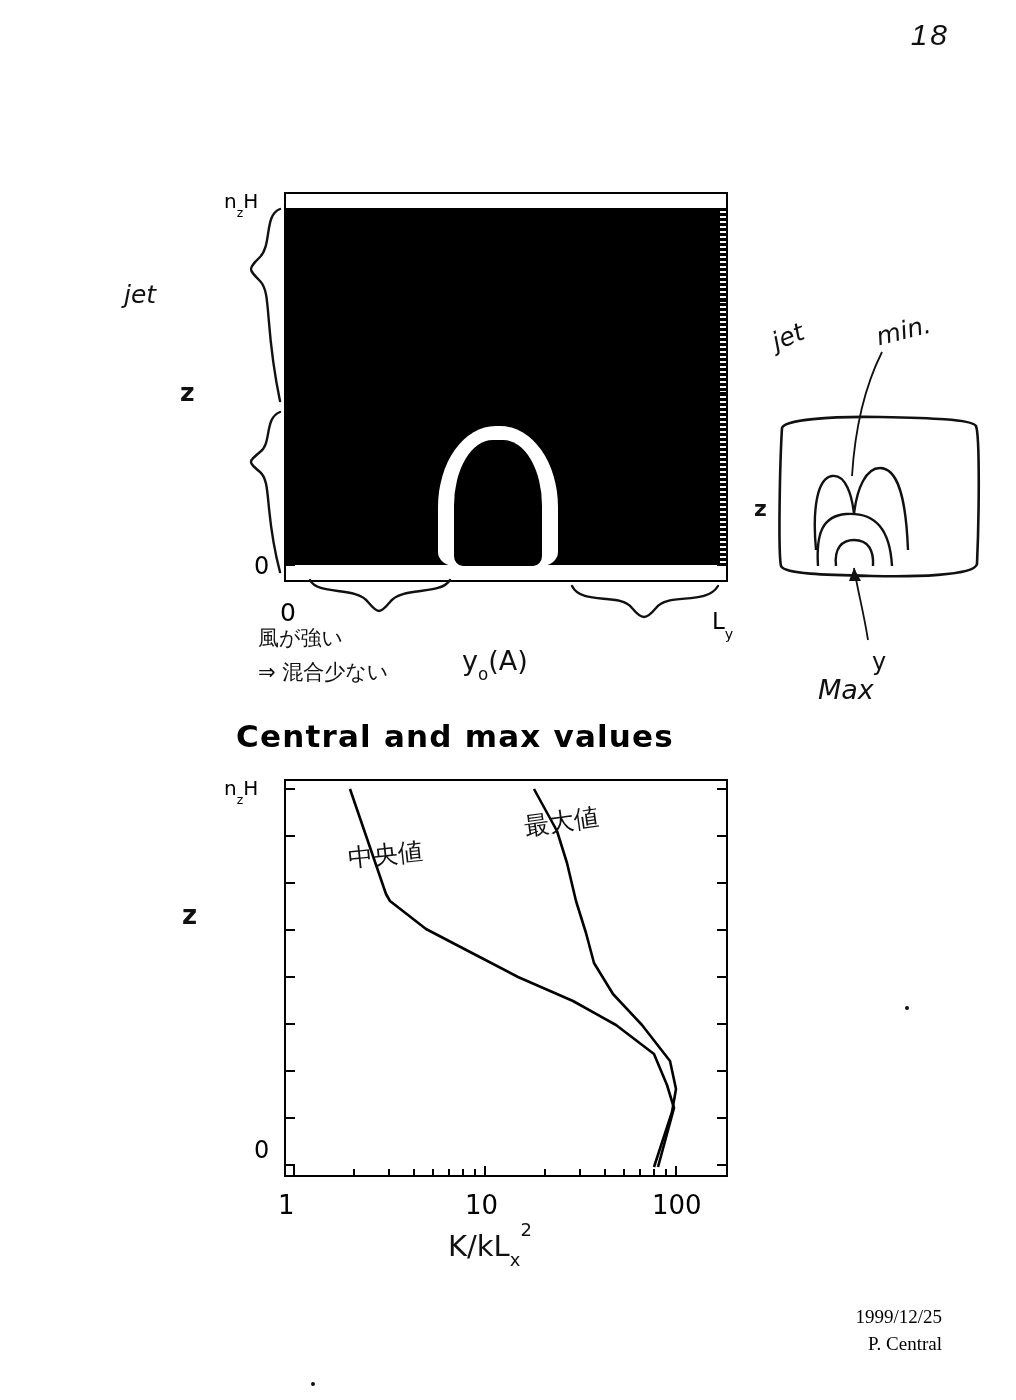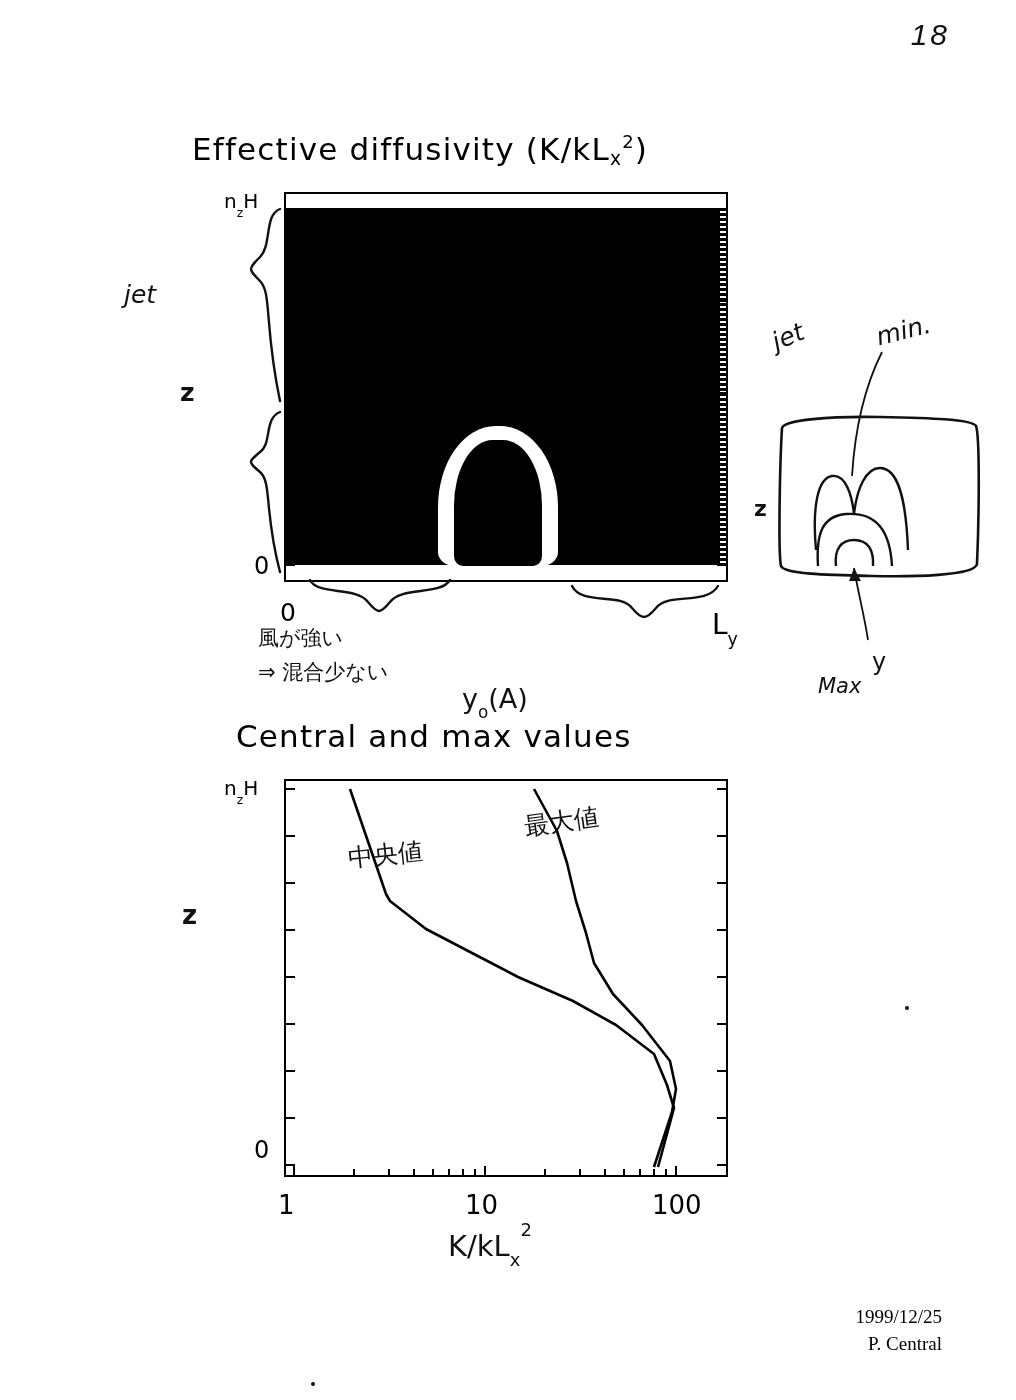--- a/index.html
+++ b/index.html
@@ -45,21 +45,21 @@
 
   
   .fig-title {
     position: absolute;
     font-family: "DejaVu Sans", sans-serif;
     font-size: 31px;
     letter-spacing: 1.2px;
     white-space: nowrap;
   }
   #title-top { top: 131px; left: 192px; }
-  #title-bottom { top: 718px; left: 236px; }
+  #title-bottom { top: 718px; left: 236px; font-weight: bold; }
   .fig-title sub {
     font-size: 0.6em;
     vertical-align: baseline;
     position: relative;
     top: 5px;
   }
   .fig-title sup {
     font-size: 0.58em;
     vertical-align: baseline;
     position: relative;
@@ -157,23 +157,20 @@
   }
   .speck { position:absolute; background:#111; border-radius:50%; }
 </style>
 </head>
 <body>
 
 <div class="page">
 
   <div id="page-number" class="hand-i">18</div>
 
-  <div id="title-top" class="fig-title">
-    <span>Effective diffusivity (K/kL</span><sub>x</sub><sup>2</sup><span>)</span>
-  </div>
 
   <div id="panel-top">
     <div class="field"></div>
     <div class="blob-outer"></div>
     <div class="blob-inner"></div>
     <div class="rightstripe"></div>
 
     <div class="tick-h" style="left:0;top:14px;"></div>
     <div class="tick-h" style="left:0;top:60px;"></div>
     <div class="tick-h" style="left:0;top:106px;"></div>
@@ -191,24 +188,24 @@
     <div class="tick-h" style="right:0;top:370px;"></div>
   </div>
 
   <div class="axlabel" style="left:224px;top:189px;font-size:20px;">
     <span>n</span><sub>z</sub><span>H</span>
   </div>
   <div class="axlabel" style="left:254px;top:552px;font-size:24px;">0</div>
   <div class="axlabel hand" style="left:180px;top:378px;font-size:25px;font-weight:bold;">z</div>
 
   <div class="axlabel" style="left:280px;top:598px;font-size:25px;">0</div>
-  <div class="axlabel" style="left:712px;top:608px;font-size:28px;">
+  <div class="axlabel" style="left:712px;top:608px;font-size:23px;">
     <span>L</span><sub>y</sub>
   </div>
-  <div class="axlabel hand" style="left:462px;top:645px;font-size:27px;margin-top:38px;">
+  <div class="axlabel hand" style="left:462px;top:645px;font-size:27px;">
     <span>y</span><sub>o</sub><span>(A)</span>
   </div>
 
   <div class="axlabel hand-i" style="left:124px;top:280px;font-size:25px;">jet</div>
   <svg class="brace" style="left:240px;top:205px;width:50px;height:200px;" viewBox="0 0 50 200">
     <path d="M40 4 C24 10, 32 40, 20 52 C8 64, 8 64, 20 76 C32 88, 24 120, 40 196" fill="none" stroke="#111" stroke-width="2.4" stroke-linecap="round"></path>
   </svg>
 
   <svg class="brace" style="left:240px;top:408px;width:50px;height:168px;" viewBox="0 0 50 168">
     <path d="M40 4 C24 10, 32 36, 20 44 C8 54, 8 54, 20 64 C32 74, 24 104, 40 164" fill="none" stroke="#111" stroke-width="2.4" stroke-linecap="round"></path>
@@ -239,21 +236,21 @@
 
       <path d="M122 52 C112 72, 96 112, 92 176" fill="none" stroke="#111" stroke-width="1.8"></path>
 
       <path d="M108 340 C104 314, 98 292, 94 268" fill="none" stroke="#111" stroke-width="1.8"></path>
       <path d="M94 268 l7 13 l-12 0 z" fill="#111"></path>
     </svg>
     <div class="axlabel hand-i" style="left:12px;top:22px;font-size:25px;transform:rotate(-22deg);">jet</div>
     <div class="axlabel hand-i" style="left:116px;top:16px;font-size:25px;transform:rotate(-14deg);">min.</div>
     <div class="axlabel hand" style="left:-6px;top:196px;font-size:22px;font-weight:bold;">z</div>
     <div class="axlabel hand" style="left:112px;top:348px;font-size:24px;">y</div>
-    <div class="axlabel hand-i" style="left:58px;top:374px;font-size:21px;">Max</div>
+    <div class="axlabel hand-i" style="left:58px;top:374px;font-size:27px;">Max</div>
   </div>
 
   <div id="title-bottom" class="fig-title">Central and max values</div>
 
   <div id="panel-bottom">
     <svg viewBox="0 0 440 394" preserveAspectRatio="none">
 
       <g>
         <path d="M372 386 L388 327 L381 304 L368 273 L330 244 L287 220 L232 196
                  L186 172 L140 148 L104 120 L100 113 L64 8" fill="none" stroke="#000" stroke-width="2.6" stroke-linejoin="round"></path>

